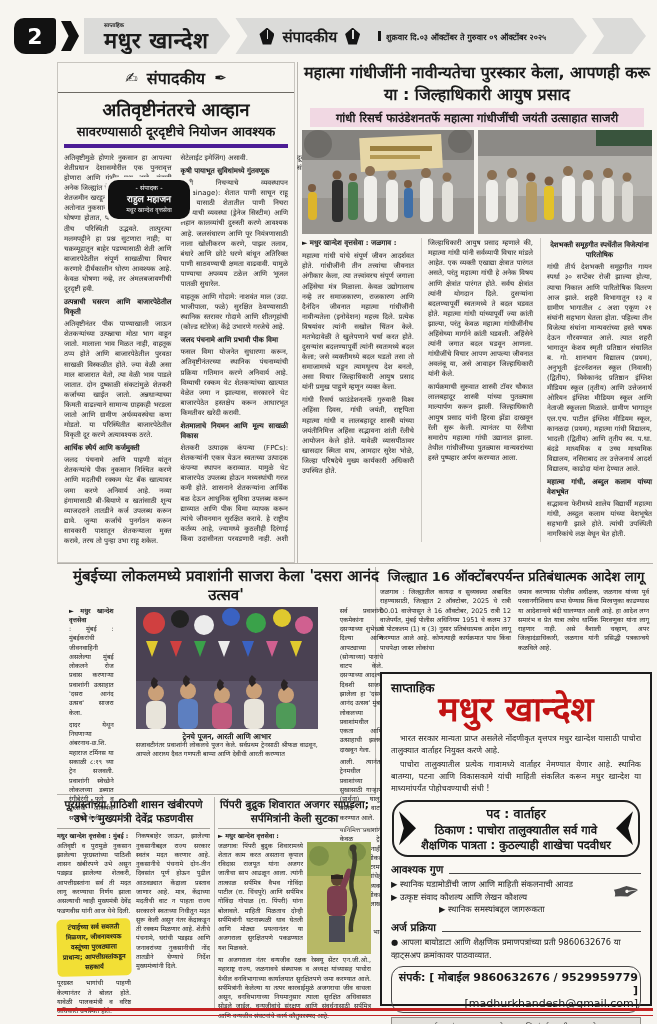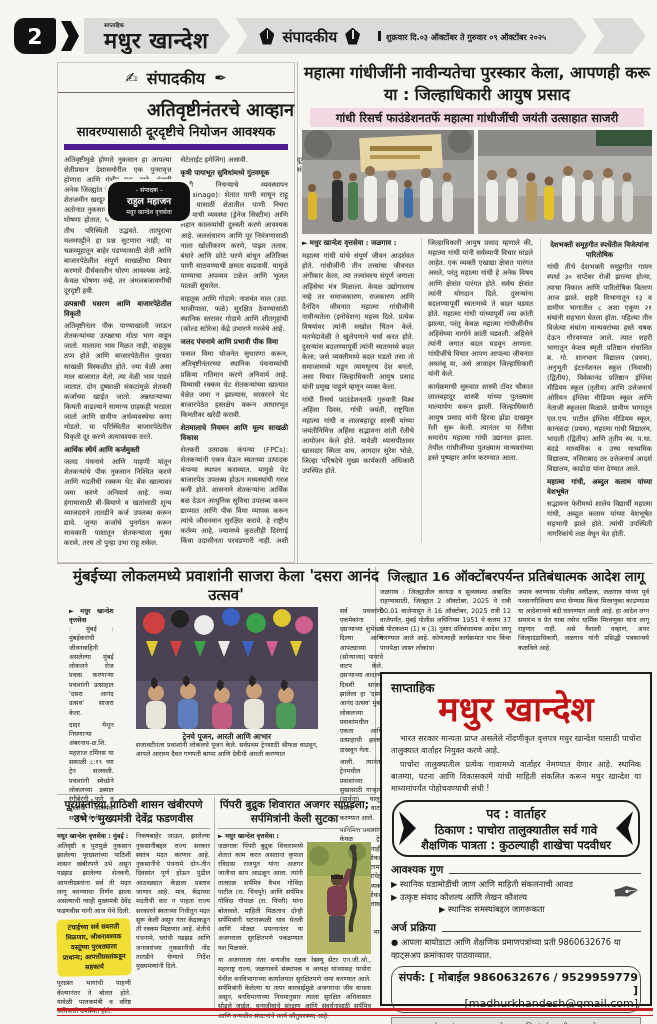--- a/index.html
+++ b/index.html
@@ -32,22 +32,22 @@
   .sm{font-size:7px;line-height:1.44;}
   .xs{font-size:6.4px;line-height:1.45;}
   .byl{font-weight:bold;}
   .shead{font-weight:bold;margin:2px 0;}
   
   .edbox{border:1px solid #c8c5bf;}
   .edhead{display:flex;align-items:center;justify-content:center;gap:9px;padding:4px 0 3px;
           border-bottom:1.5px solid #6d6a64;}
   .edlabel{font-size:16px;font-weight:bold;}
   .penchar{font-size:15px;line-height:1;}
-  .edtitle{font-size:18px;font-weight:bold;margin-top:4px;text-align:right;}
-  .edsub{font-size:13px;font-weight:bold;border-bottom:6px solid #4c1d95;padding-bottom:4px;margin:1px 6px 0;}
+  .edtitle{font-size:18px;font-weight:bold;margin-top:4px;}
+  .edsub{font-size:13px;font-weight:bold;border-bottom:4px solid #4c1d95;padding-bottom:4px;margin:1px 6px 0;}
   .edbody{column-count:2;column-gap:9px;padding:5px 6px;position:relative;height:396px;}
   .editorbox{position:absolute;left:50px;top:32px;width:76px;background:#111;color:#fff;
              border-radius:10px;padding:4px 3px;text-align:center;box-shadow:0 0 0 3px #f7f5f0;}
   
   .strap{background:#f1d8e3;font-weight:bold;font-size:11.5px;text-align:center;padding:2px 0;margin:3px 8px;}
   .yellowbox{background:#f2df35;border-radius:5px;font-weight:bold;font-size:6.6px;line-height:1.5;
              padding:4px 4px;text-align:center;margin:3px 0;transform:rotate(-1.5deg);}
   
   .ph{display:block;background:#999;}
   .cap{font-size:7.4px;font-weight:bold;text-align:center;margin-top:2px;}

